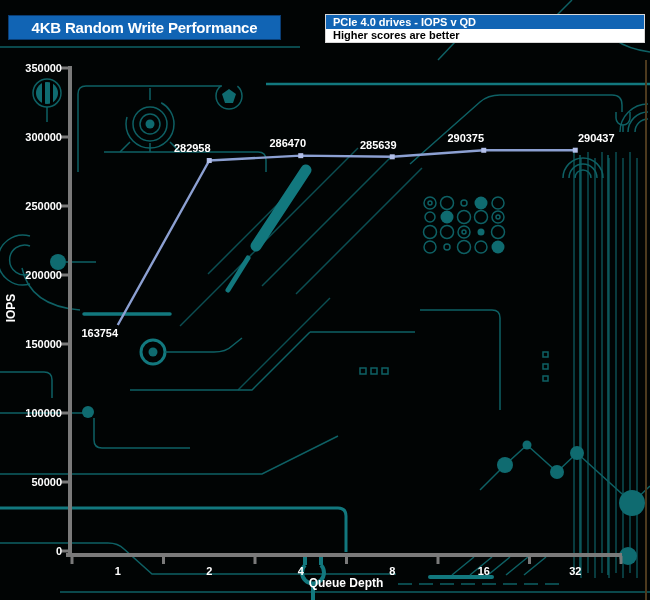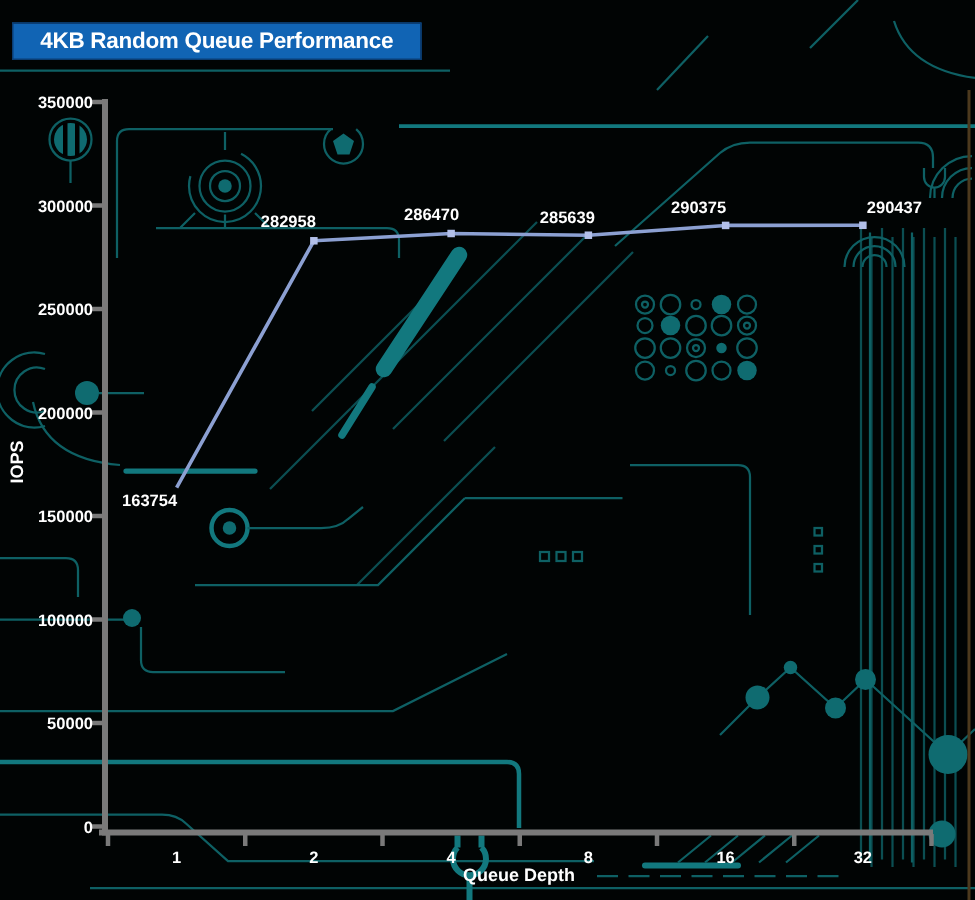--- a/index.html
+++ b/index.html
@@ -202,16 +202,20 @@
       <rect x="572.75" y="147.69693999999998" width="5" height="5" class="marker"></rect>
       <text x="99.75" y="337.01948000000004" class="dlabel" text-anchor="middle">163754</text>
       <text x="192.25" y="151.51795999999996" class="dlabel" text-anchor="middle">282958</text>
       <text x="287.75" y="146.6714" class="dlabel" text-anchor="middle">286470</text>
       <text x="378.25" y="148.81817999999998" class="dlabel" text-anchor="middle">285639</text>
       <text x="465.75" y="142.28250000000003" class="dlabel" text-anchor="middle">290375</text>
       <text x="596.25" y="142.19693999999998" class="dlabel" text-anchor="middle">290437</text>
     </svg>
 
   <div class="titlebar">
-    <span>4KB Random Queue Performance</span>
+    <span>4KB Random Write Performance</span>
   </div>
+  <div class="infobox">
+    <div class="infobox-top">PCIe 4.0 drives - IOPS v QD</div>
+    <div class="infobox-bottom">Higher scores are better</div>
+  </div>
 
 </div>
 
 </body></html>

